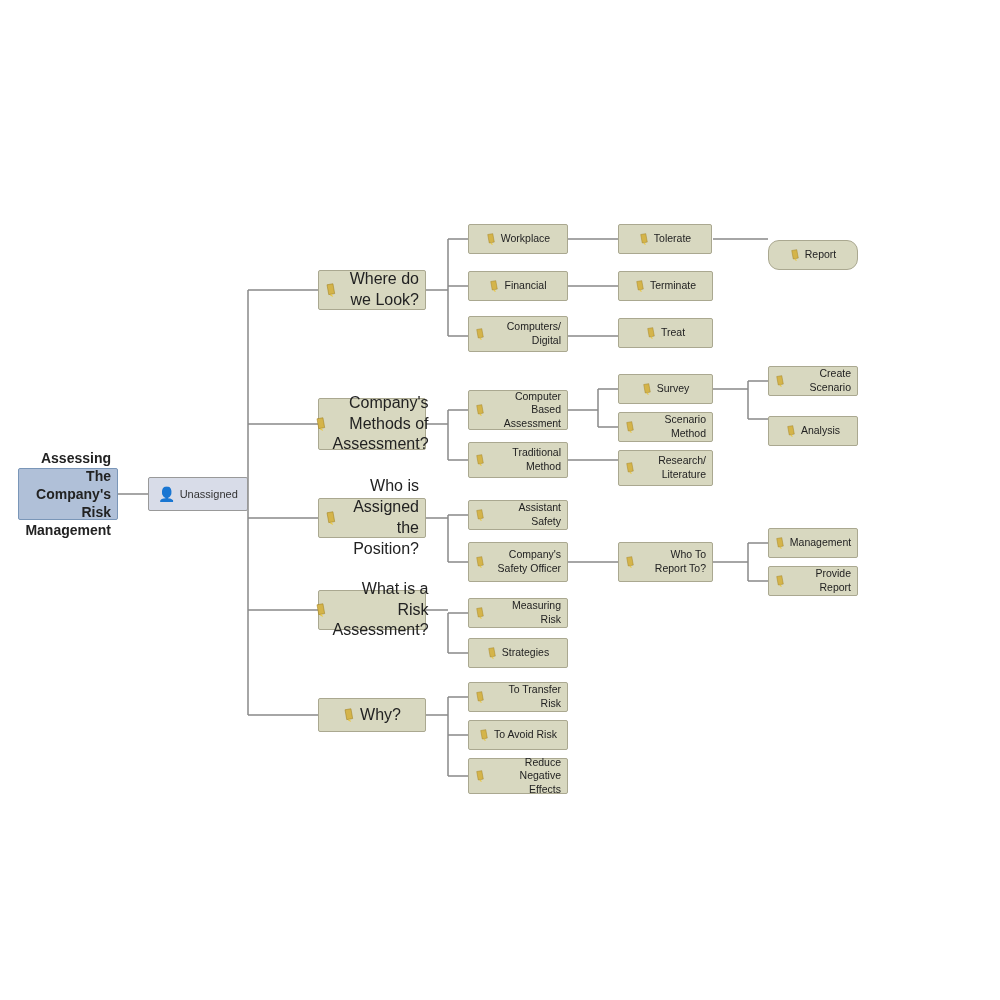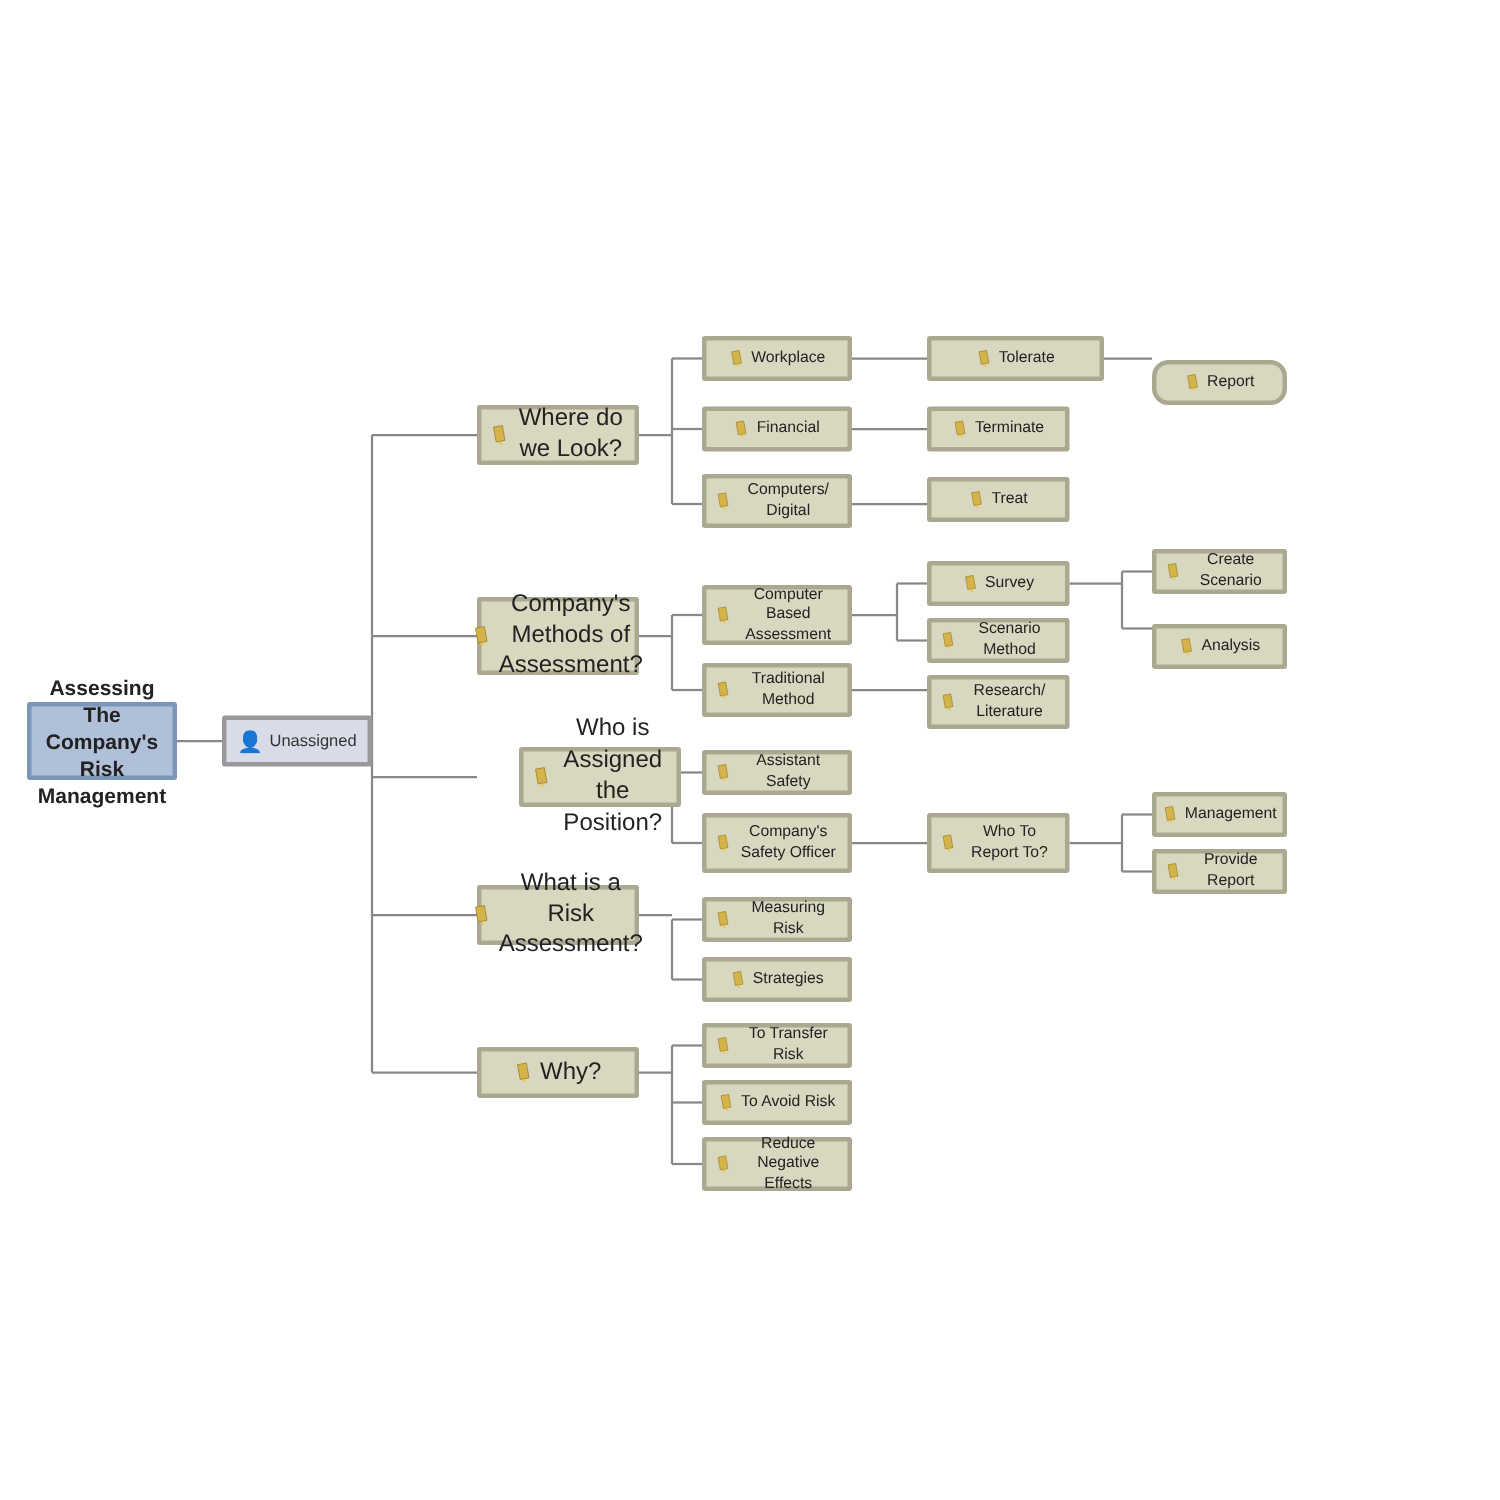--- a/index.html
+++ b/index.html
@@ -26,22 +26,22 @@
       width: 1000px;
       height: 1000px;
       pointer-events: none;
     }
 
     .node {
       position: absolute;
       display: flex;
       align-items: center;
       justify-content: center;
-      text-align: center;
-      border: 3px solid #0f172a;
+      text-align: right;
+      border: 1px solid #0f172a;
       border-radius: 2px;
       padding: 4px 6px;
       line-height: 1.3;
       cursor: default;
     }
 
     .node-root {
       background: #b0c0d8;
       border-color: #7a96b8;
       width: 100px;
@@ -177,21 +177,21 @@
   </div>
 
   <div class="node node-branch" style="left:318px; top:398px; width:108px; height:52px; display:flex; align-items:center; justify-content:center;">
     <svg width="14" height="14" style="margin-right:3px; flex-shrink:0;" viewBox="0 0 14 14">
       <rect x="3" y="1" width="6" height="10" fill="#d4b44a" stroke="#a08020" stroke-width="0.5" transform="rotate(-10 7 7)"></rect>
       <polygon points="4,12 7,14 6,11" fill="#e8c84a" transform="rotate(-10 7 7)"></polygon>
     </svg>
     <span>Company's Methods of Assessment?</span>
   </div>
 
-  <div class="node node-branch" style="left:318px; top:498px; width:108px; height:40px; display:flex; align-items:center; justify-content:center;margin-left:28px;">
+  <div class="node node-branch" style="left:318px; top:498px; width:108px; height:40px; display:flex; align-items:center; justify-content:center;">
     <svg width="14" height="14" style="margin-right:3px; flex-shrink:0;" viewBox="0 0 14 14">
       <rect x="3" y="1" width="6" height="10" fill="#d4b44a" stroke="#a08020" stroke-width="0.5" transform="rotate(-10 7 7)"></rect>
       <polygon points="4,12 7,14 6,11" fill="#e8c84a" transform="rotate(-10 7 7)"></polygon>
     </svg>
     <span>Who is Assigned the Position?</span>
   </div>
 
   <div class="node node-branch" style="left:318px; top:590px; width:108px; height:40px; display:flex; align-items:center; justify-content:center;">
     <svg width="14" height="14" style="margin-right:3px; flex-shrink:0;" viewBox="0 0 14 14">
       <rect x="3" y="1" width="6" height="10" fill="#d4b44a" stroke="#a08020" stroke-width="0.5" transform="rotate(-10 7 7)"></rect>
@@ -297,21 +297,21 @@
   </div>
 
   <div class="node node-leaf" style="left:468px; top:758px; width:100px; height:36px; display:flex; align-items:center; justify-content:center;">
     <svg width="12" height="12" style="margin-right:3px; flex-shrink:0;" viewBox="0 0 14 14">
       <rect x="3" y="1" width="6" height="10" fill="#d4b44a" stroke="#a08020" stroke-width="0.5" transform="rotate(-10 7 7)"></rect>
       <polygon points="4,12 7,14 6,11" fill="#e8c84a" transform="rotate(-10 7 7)"></polygon>
     </svg>
     <span>Reduce Negative Effects</span>
   </div>
 
-  <div class="node node-small" style="left:618px; top:224px; width:118px; height:30px; display:flex; align-items:center; justify-content:center;">
+  <div class="node node-small" style="left:618px; top:224px; width:94px; height:30px; display:flex; align-items:center; justify-content:center;">
     <svg width="12" height="12" style="margin-right:3px; flex-shrink:0;" viewBox="0 0 14 14">
       <rect x="3" y="1" width="6" height="10" fill="#d4b44a" stroke="#a08020" stroke-width="0.5" transform="rotate(-10 7 7)"></rect>
       <polygon points="4,12 7,14 6,11" fill="#e8c84a" transform="rotate(-10 7 7)"></polygon>
     </svg>
     <span>Tolerate</span>
   </div>
 
   <div class="node node-small" style="left:618px; top:271px; width:95px; height:30px; display:flex; align-items:center; justify-content:center;">
     <svg width="12" height="12" style="margin-right:3px; flex-shrink:0;" viewBox="0 0 14 14">
       <rect x="3" y="1" width="6" height="10" fill="#d4b44a" stroke="#a08020" stroke-width="0.5" transform="rotate(-10 7 7)"></rect>

